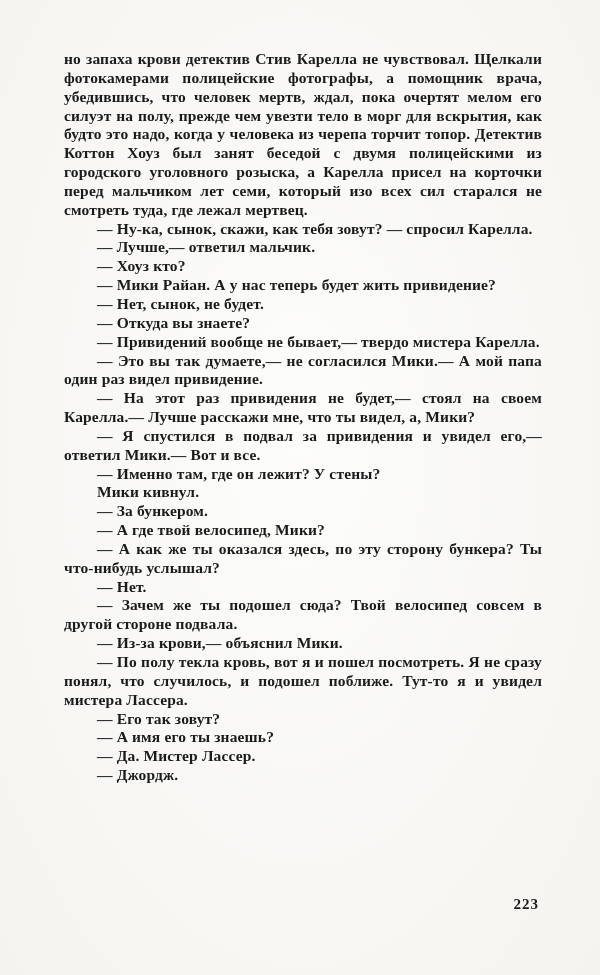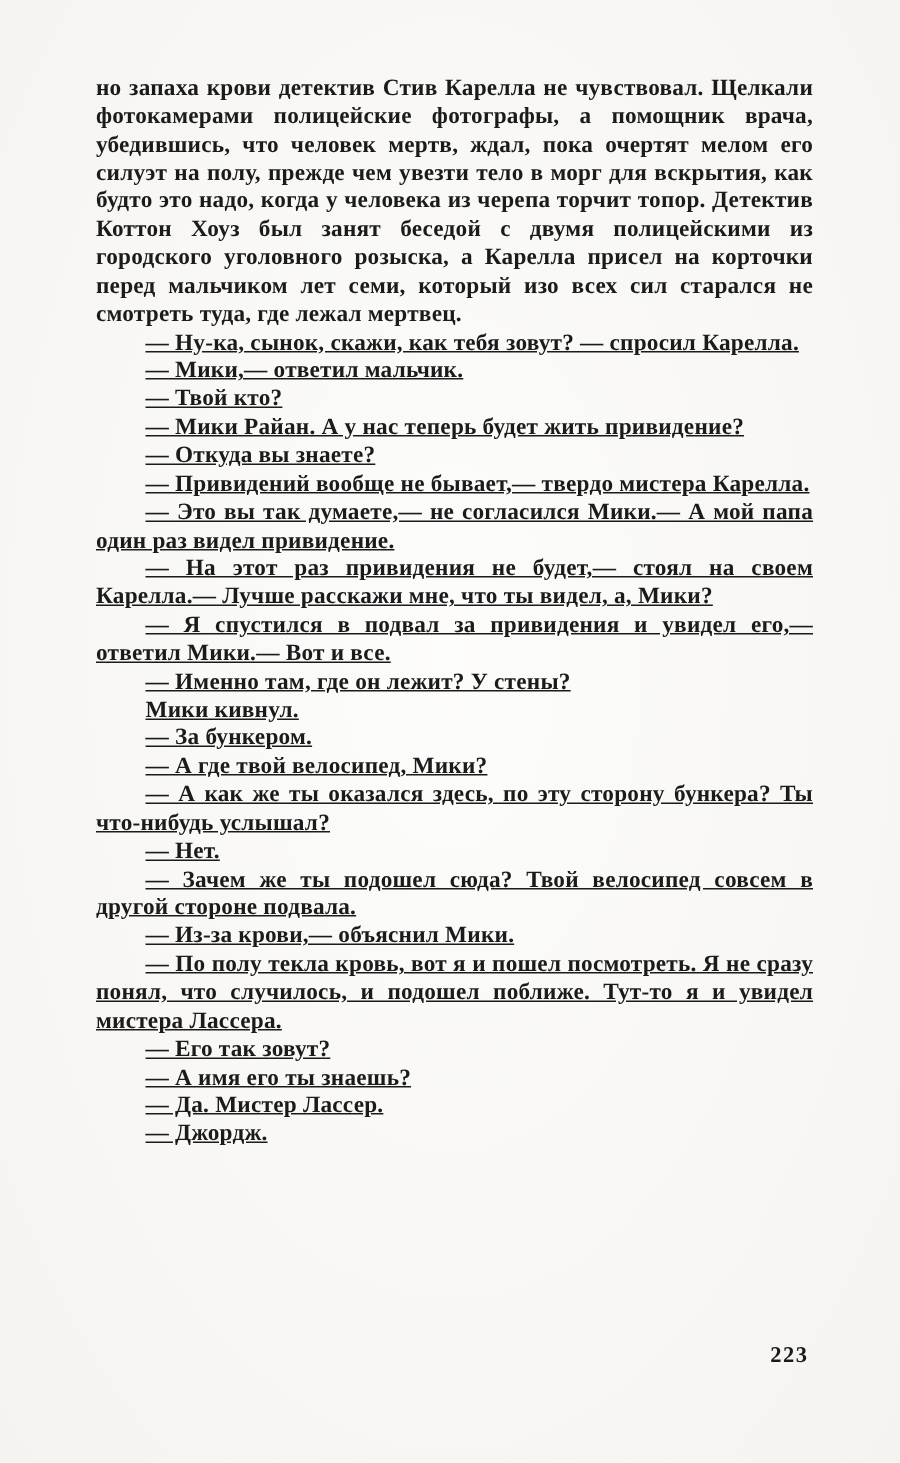--- a/index.html
+++ b/index.html
@@ -27,41 +27,41 @@
     text-align: justify;
     letter-spacing: 0.15px;
   }
   .para {
     margin: 0;
     padding: 0;
     text-indent: 0;
   }
   .para.indent {
     text-indent: 33px;
-    text-decoration: underline;
   }
   .page-number {
     position: absolute;
     right: 61px;
     top: 896px;
     font-size: 15px;
     font-weight: 700;
     letter-spacing: 1px;
   }
 </style>
 </head>
 <body>
 
 <div class="scan-page">
   <div class="text-block">
       <p class="para">но запаха крови детектив Стив Карелла не чувствовал. Щелкали фотокамерами полицейские фотографы, а помощник врача, убедившись, что человек мертв, ждал, пока очертят мелом его силуэт на полу, прежде чем увезти тело в морг для вскрытия, как будто это надо, когда у человека из черепа торчит топор. Детектив Коттон Хоуз был занят беседой с двумя полицейскими из городского уголовного розыска, а Карелла присел на корточки перед мальчиком лет семи, который изо всех сил старался не смотреть туда, где лежал мертвец.</p>
       <p class="para indent">— Ну-ка, сынок, скажи, как тебя зовут? — спросил Карелла.</p>
-      <p class="para indent">— Мики,— ответил мальчик.</p>
-      <p class="para indent">— Твой кто?</p>
+      <p class="para indent">— Лучше,— ответил мальчик.</p>
+      <p class="para indent">— Хоуз кто?</p>
       <p class="para indent">— Мики Райан. А у нас теперь будет жить привидение?</p>
+      <p class="para indent">— Нет, сынок, не будет.</p>
       <p class="para indent">— Откуда вы знаете?</p>
       <p class="para indent">— Привидений вообще не бывает,— твердо мистера Карелла.</p>
       <p class="para indent">— Это вы так думаете,— не согласился Мики.— А мой папа один раз видел привидение.</p>
       <p class="para indent">— На этот раз привидения не будет,— стоял на своем Карелла.— Лучше расскажи мне, что ты видел, а, Мики?</p>
       <p class="para indent">— Я спустился в подвал за привидения и увидел его,— ответил Мики.— Вот и все.</p>
       <p class="para indent">— Именно там, где он лежит? У стены?</p>
       <p class="para indent">Мики кивнул.</p>
       <p class="para indent">— За бункером.</p>
       <p class="para indent">— А где твой велосипед, Мики?</p>
       <p class="para indent">— А как же ты оказался здесь, по эту сторону бункера? Ты что-нибудь услышал?</p>

